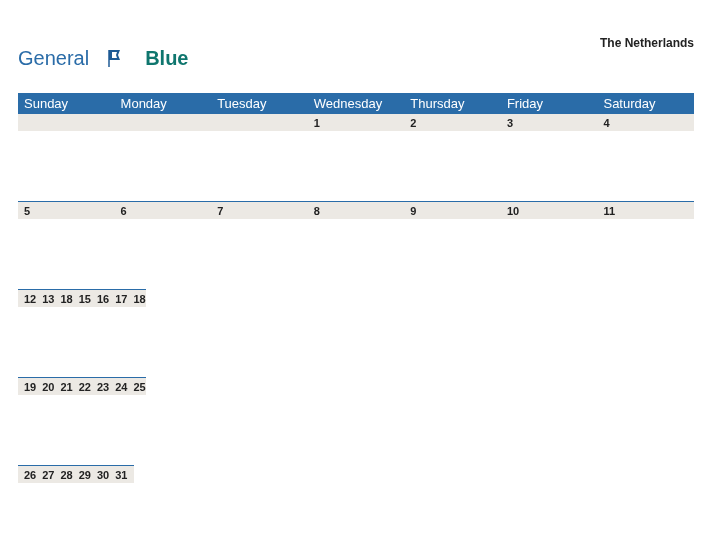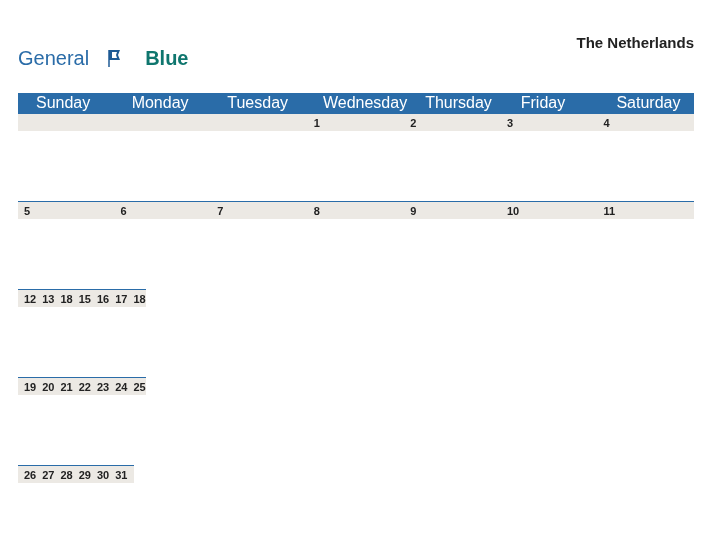--- a/index.html
+++ b/index.html
@@ -38,40 +38,39 @@
   .title {
     font-size: 30px;
     font-weight: 400;
     color: #222;
     position: absolute;
     left: 50%;
     transform: translateX(-50%);
     top: 18px;
   }
   .region {
-    font-size: 15px;
+    font-size: 12px;
     font-weight: 600;
     color: #222;
   }
   .calendar {
     width: 100%;
     margin-top: 14px;
   }
   .day-headers {
     display: flex;
     background: #2a6ca8;
     height: 20px;
     align-items: center;
   }
   .day-header {
     flex: 1;
     color: #fff;
-    font-size: 16px;
+    font-size: 13px;
     padding-left: 6px;
-    margin-left: 12px;
   }
   .week {
     display: flex;
     height: 88px;
   }
   .date-row {
     display: flex;
     background: #ece9e4;
     border-top: 1.5px solid #2a6ca8;
     height: 18px;

